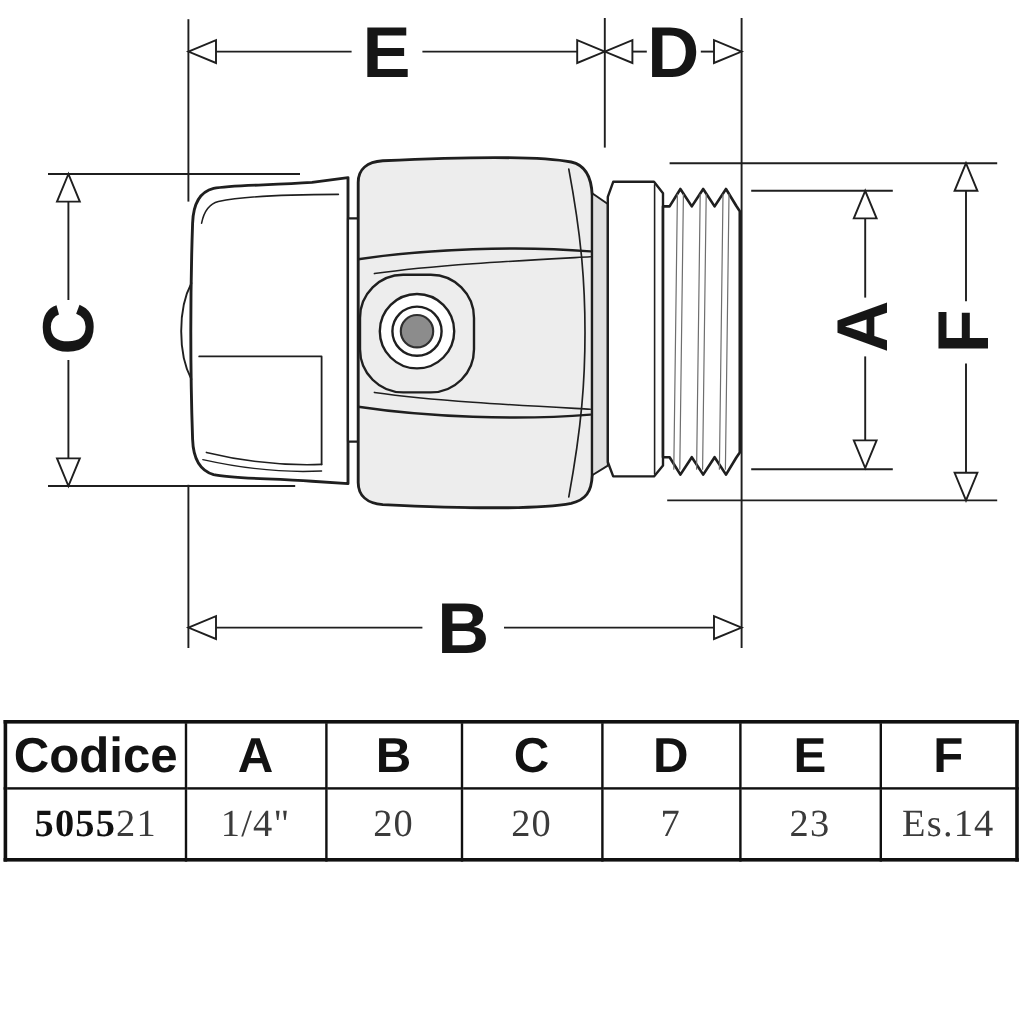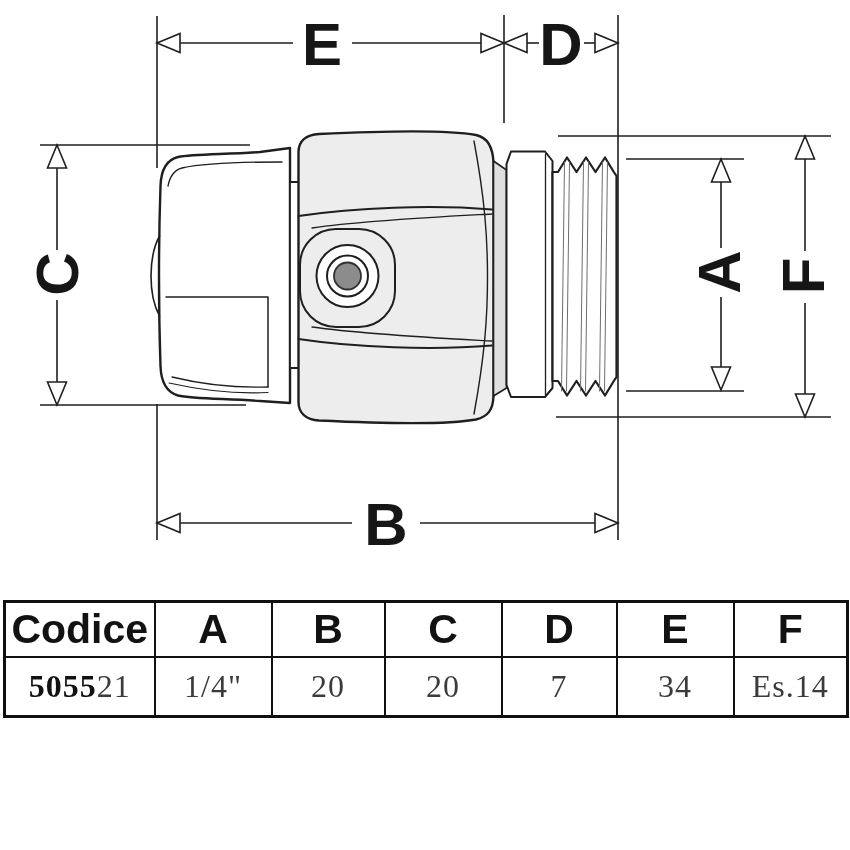--- a/index.html
+++ b/index.html
@@ -147,19 +147,19 @@
       <th>F</th>
     </tr>
     <tr class="val">
       <td>
         <span class="code-bold">5055</span><span class="code-light">21</span>
       </td>
       <td>1/4"</td>
       <td>20</td>
       <td>20</td>
       <td>7</td>
-      <td>34</td>
+      <td>23</td>
       <td>Es.14</td>
     </tr>
   </tbody>
     </table>
 
 </div>
 
 </body></html>

